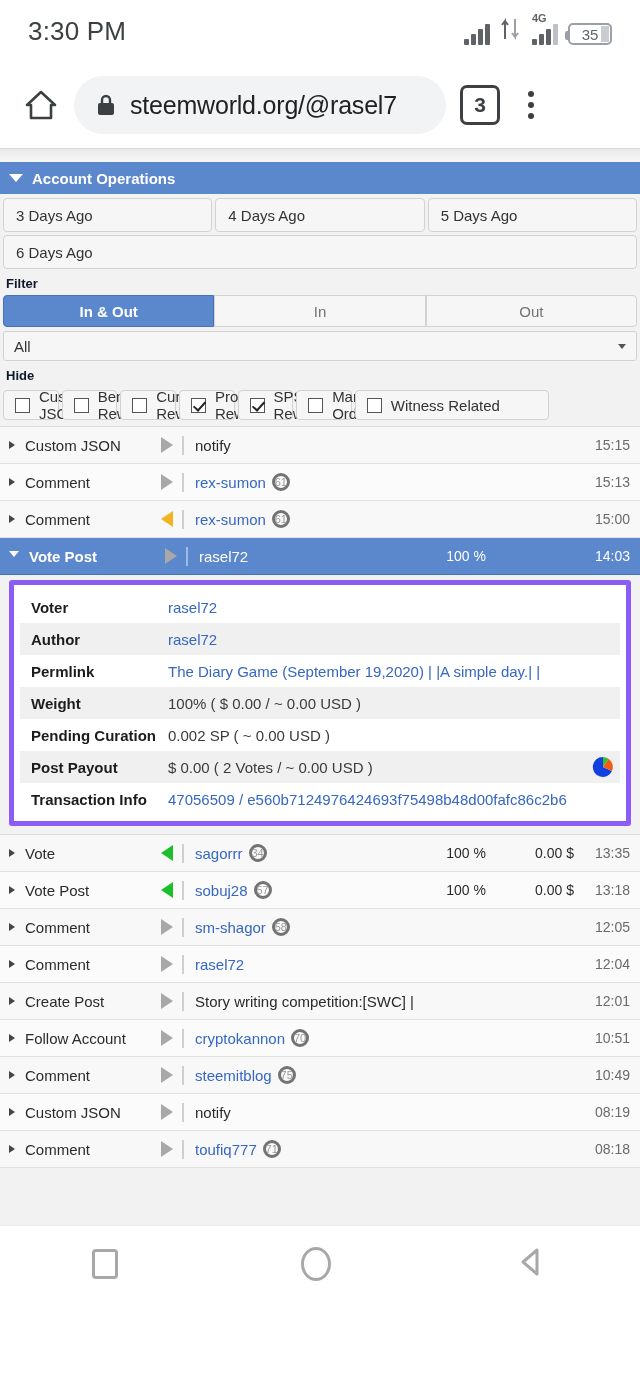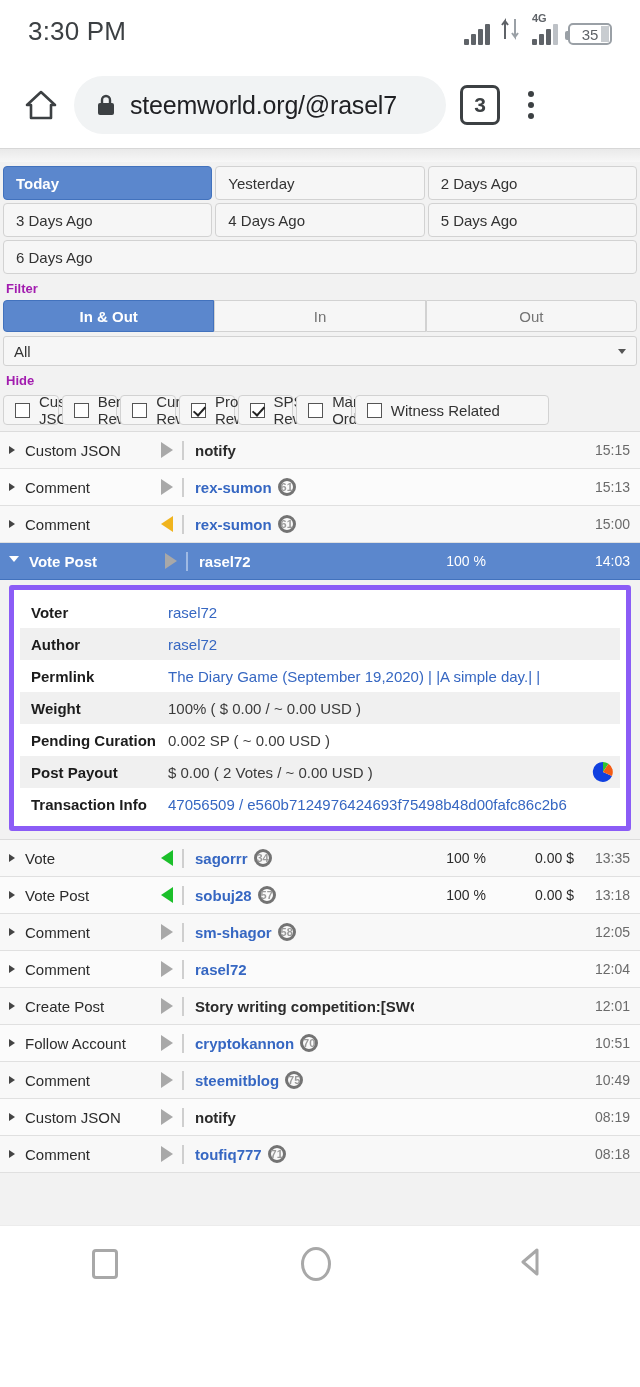--- a/index.html
+++ b/index.html
@@ -118,21 +118,21 @@
     font-size: 15px;
     color: #333333;
   }
   .daybtn.active {
     background: #5b87cd; border-color: #4272bd; color: #ffffff; font-weight: bold;
   }
   .row3 { display: flex; gap: 3px; width: 100%; }
   .row2 { display: flex; gap: 3px; width: 100%; }
 
   .section-label {
-    font-size: 13px; color: #a21caf; padding: 7px 6px 4px 6px; font-weight: bold;
+    font-size: 13px; color: #0f172a; padding: 7px 6px 4px 6px; font-weight: bold;
   }
 
   .seg { display: flex; padding: 0 3px; }
   .segbtn {
     flex: 1 1 0; height: 32px;
     background: #f6f6f6; border: 1px solid #d2d2d2;
     display: flex; align-items: center; justify-content: center;
     font-size: 15px; color: #737373;
   }
   .segbtn:first-child { border-radius: 4px 0 0 4px; }
@@ -211,21 +211,21 @@
   }
   .dir.out { border-left: 12px solid #a8a8a8; }
   .dir.in-green { border-right: 12px solid #1bbf2a; }
   .dir.in-amber { border-right: 12px solid #f0b41e; }
   .divider-bar {
     width: 2px; height: 19px; background: #cfcfcf; flex: 0 0 auto; margin-right: 11px;
   }
   .oprow.selected .divider-bar { background: #9fbae4; }
   .op-target {
     flex: 1 1 auto; color: #3667c2; white-space: nowrap; overflow: hidden; text-overflow: ellipsis;
-    display: flex; align-items: center; gap: 6px; font-weight: bold;
+    display: flex; align-items: center; gap: 6px;
   }
   .op-target.plain { color: #2b2b2b; }
   .oprow.selected .op-target { color: #ffffff; }
   .rep {
     font-size: 11px; color: #9a9a9a;
     border: 3px solid #737373; border-radius: 50%;
     width: 18px; height: 18px;
     display: inline-flex; align-items: center; justify-content: center;
     flex: 0 0 auto;
   }
@@ -311,27 +311,26 @@
   <div class="kebab">
       <i></i>
       <i></i>
       <i></i>
     </div>
 </div>
 
 <div class="page">
   <div class="topstrip"></div>
 
+  <div class="panel-header">
+    <span class="caret-down"></span>
+    <span>Account Operations</span>
+  </div>
 
   <div class="btn-grid">
-    <div class="row3">
-      <div class="daybtn active">Today</div>
-      <div class="daybtn">Yesterday</div>
-      <div class="daybtn">2 Days Ago</div>
-    </div>
     <div class="row3">
       <div class="daybtn">3 Days Ago</div>
       <div class="daybtn">4 Days Ago</div>
       <div class="daybtn">5 Days Ago</div>
     </div>
     <div class="row2">
       <div class="daybtn">6 Days Ago</div>
     </div>
   </div>
 

